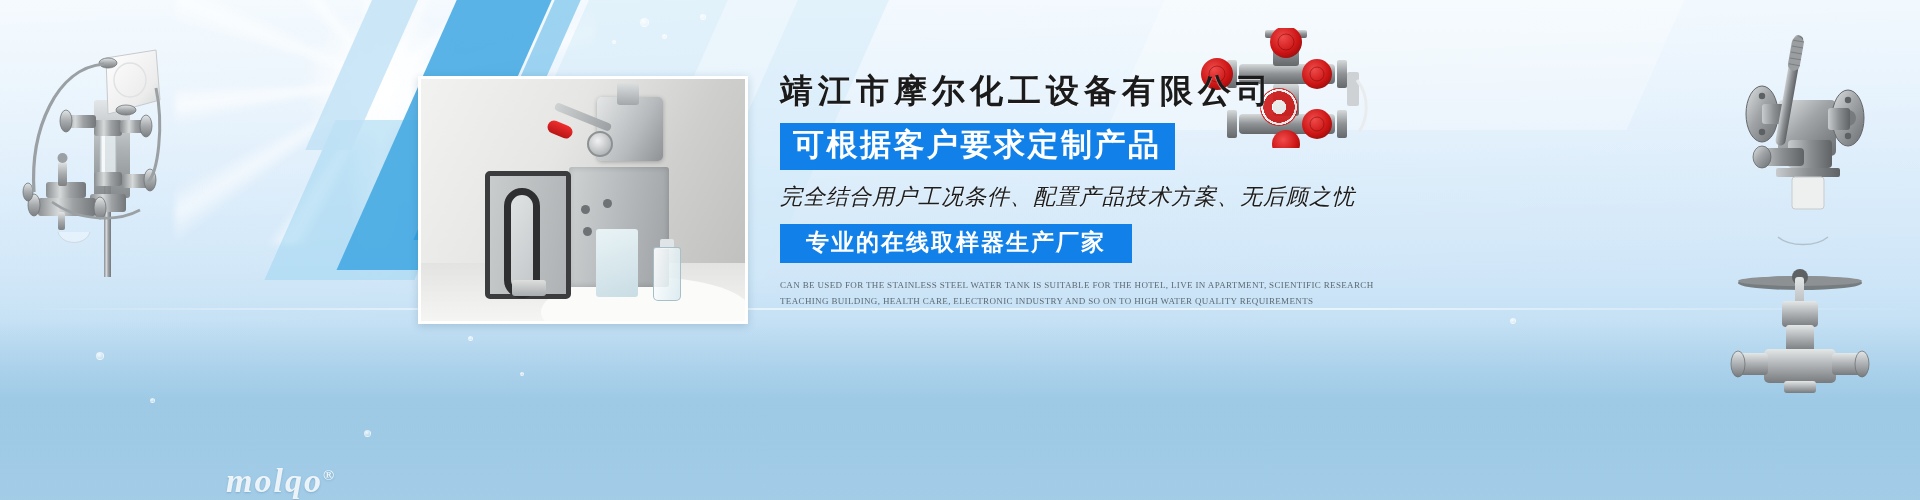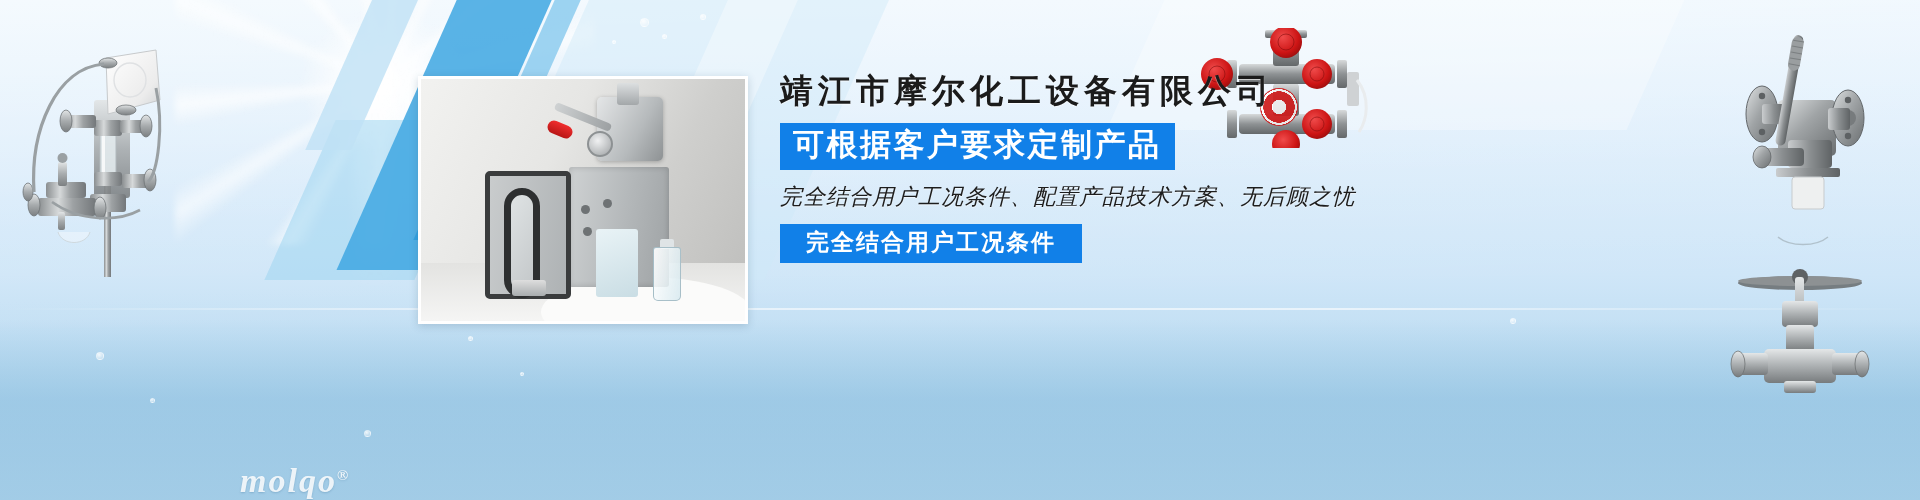--- a/index.html
+++ b/index.html
@@ -245,21 +245,21 @@
     font-family:"Liberation Serif", serif;
     font-size:9px;
     letter-spacing:.35px;
     line-height:1.85;
     color:#5c6a74;
     text-transform:uppercase;
   }
 
   
   .watermark {
-    position:absolute; left:240px; top:462px;
+    position:absolute; left:226px; top:462px;
     font-family:"Liberation Serif", serif;
     font-weight:bold;
     font-style:italic;
     font-size:34px;
     letter-spacing:2px;
     color:rgba(255,255,255,.85);
     text-shadow:0 1px 2px rgba(90,140,175,.45);
     user-select:none;
   }
   .watermark sup { font-size:15px; font-style:normal; vertical-align:super; }
@@ -520,20 +520,21 @@
   <div class="text-col">
     <div class="company">靖江市摩尔化工设备有限公司</div>
 
     <div class="headline-box">
       <div class="headline">可根据客户要求定制产品</div>
     </div>
 
     <div class="subline">完全结合用户工况条件、配置产品技术方案、无后顾之忧</div>
 
     <div class="cta-box">
-      <div class="cta">完全结合用户工况条件</div>
+      <div class="cta">专业的在线取样器生产厂家</div>
     </div>
 
+    <div class="eng">CAN BE USED FOR THE STAINLESS STEEL WATER TANK IS SUITABLE FOR THE HOTEL, LIVE IN APARTMENT, SCIENTIFIC RESEARCH TEACHING BUILDING, HEALTH CARE, ELECTRONIC INDUSTRY AND SO ON TO HIGH WATER QUALITY REQUIREMENTS</div>
   </div>
 
   <div class="watermark"><span>molqo</span><sup>®</sup></div>
 
 </div>
 
 </body></html>

